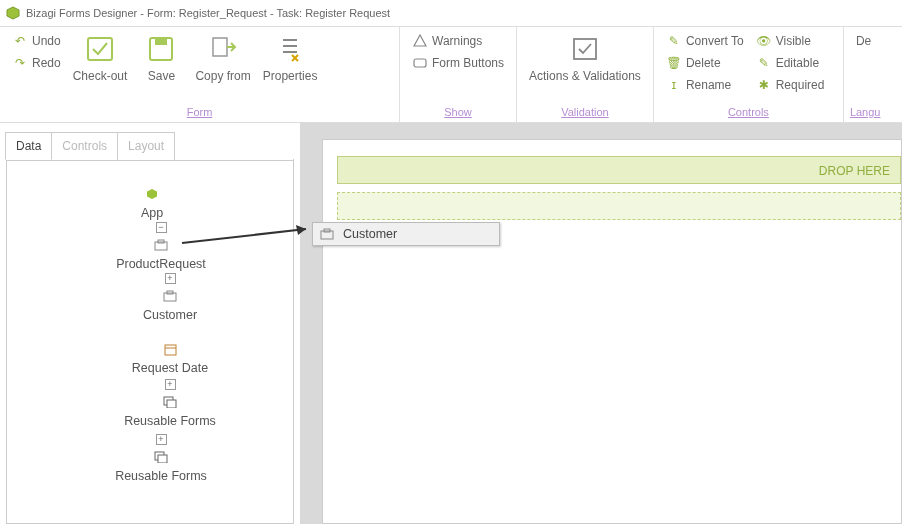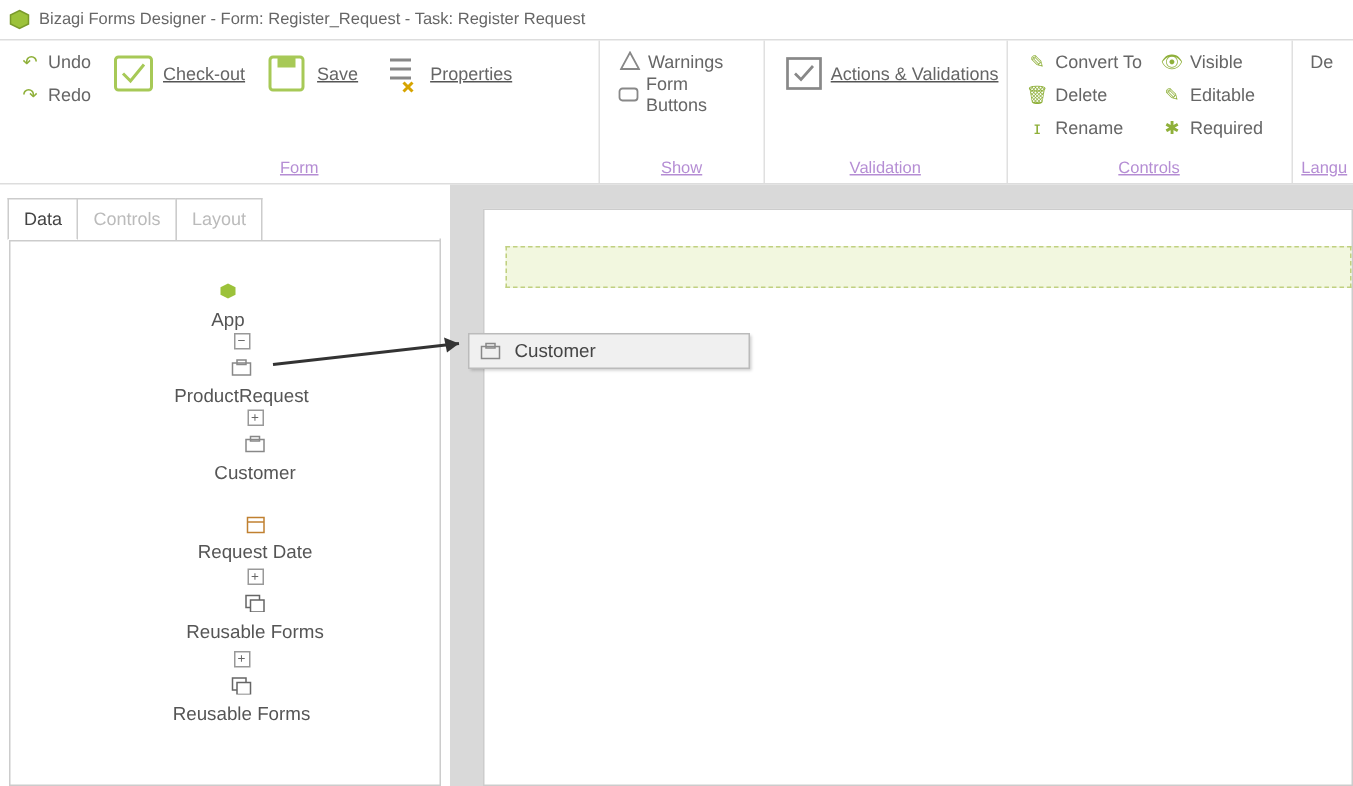--- a/index.html
+++ b/index.html
@@ -8,21 +8,21 @@
   .titlebar .logo { font-size: 12px; }
   .ribbon-wrap { border-top: 1px solid #ddd; border-bottom: 1px solid #ddd; background: #fff; width: 100%; }
   .ribbon { display: flex; align-items: stretch; height: 95px; }
   .group { display: flex; flex-direction: column; border-right: 1px solid #e0e0e0; padding: 2px 6px 2px 6px; }
   .group .items { display: flex; align-items: flex-start; flex: 1; }
   .group .glabel { text-align: center; font-size: 11px; color: #a94dc0; color: #b38cd9; color:#b892d0; padding-bottom: 2px; padding-top: 2px; text-decoration: underline;}
   .group .glabel { color:#b58dd4; }
   .small-col { display: flex; flex-direction: column; gap: 2px; padding: 2px 4px; }
   .small-item { display: flex; align-items: center; gap: 4px; height: 20px; padding: 0 2px; font-size: 12px; color: #666; cursor: pointer; }
   .small-item .ic { width: 16px; height: 16px; display:flex; align-items:center; justify-content:center; color:#8fb03a; font-size:12px; }
-  .big-btn { display: flex; flex-direction: row; align-items: center; justify-content: space-between; padding: 4px 6px; min-width: 56px; cursor: pointer; gap: 4px; text-decoration: underline; }
+  .big-btn { display: flex; flex-direction: column; align-items: center; justify-content: space-between; padding: 4px 6px; min-width: 56px; cursor: pointer; gap: 4px; }
   .big-btn .ic { width: 32px; height: 32px; display:flex; align-items:center; justify-content:center; color:#a7c957; }
   .big-btn .lbl { font-size: 12px; color: #666; text-align:center; white-space:nowrap; }
   .content { display: flex; height: calc(100% - 26px - 97px); border-radius: 32px; }
   .side-panel { width: 300px; display:flex; flex-direction:column; }
   .tabs { display:flex; border-bottom: 1px solid #ccc; position:relative; top:1px; }
   .tab { border: 1px solid #ccc; border-bottom: none; padding: 6px 10px; font-size: 12px; color:#bbb; background:#fff; margin-left:-1px; cursor:pointer;}
   .tab.active { color:#444; border-bottom:1px solid #fff; position:relative; z-index:2;}
   .tabcontent { border: 1px solid #ccc; border-top:none; flex:1; padding:10px 6px; overflow:auto; margin-top:-1px;}
   .tree ul { list-style:none; padding-left:18px; }
   .tree > ul { padding-left:4px; }
@@ -75,20 +75,29 @@
         <span class="lbl">Check-out</span>
       </div>
       <div class="big-btn">
         <span class="ic">
               <svg width="26" height="26">
                 <rect x="2" y="2" width="22" height="22" rx="2" fill="none" stroke="#a7c957" stroke-width="2"></rect>
                 <rect x="7" y="2" width="12" height="7" fill="#a7c957"></rect>
               </svg>
             </span>
         <span class="lbl">Save</span>
+      </div>
+      <div class="big-btn">
+        <span class="ic">
+              <svg width="30" height="28">
+                <rect x="5" y="3" width="14" height="18" fill="none" stroke="#999" stroke-width="1.5"></rect>
+                <path d="M19 12 l8 0 M23 8 l4 4 l-4 4" fill="none" stroke="#a7c957" stroke-width="2"></path>
+              </svg>
+            </span>
+        <span class="lbl">Copy from</span>
       </div>
       <div class="big-btn">
         <span class="ic">
               <svg width="24" height="28">
                 <line x1="5" y1="5" x2="19" y2="5" stroke="#888" stroke-width="2"></line>
                 <line x1="5" y1="11" x2="19" y2="11" stroke="#888" stroke-width="2"></line>
                 <line x1="5" y1="17" x2="19" y2="17" stroke="#888" stroke-width="2"></line>
                 <path d="M14 20 l6 6 M20 20 l-6 6" stroke="#d6a400" stroke-width="2"></path>
               </svg>
             </span>
@@ -267,20 +276,21 @@
             </div>
               </li>
           </ul>
         </li>
       </ul>
     </div>
   </div>
 
   <div class="canvas">
     <div class="form-surface">
+      <div class="drop-zone"><span>DROP HERE</span></div>
       <div class="drop-target"></div>
     </div>
   </div>
 </div>
 
 <svg style="position:absolute; left:178px; top:223px; pointer-events:none" width="140" height="28">
   <line x1="4" y1="20" x2="128" y2="6" stroke="#333" stroke-width="2"></line>
   <polygon points="128,6 118,2 120,12" fill="#333"></polygon>
 </svg>
 

